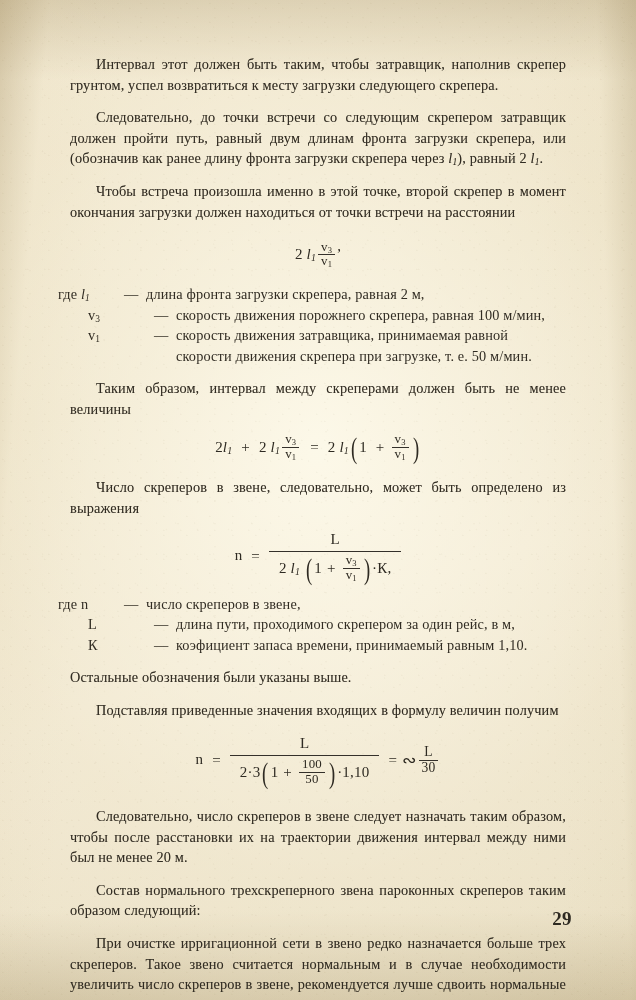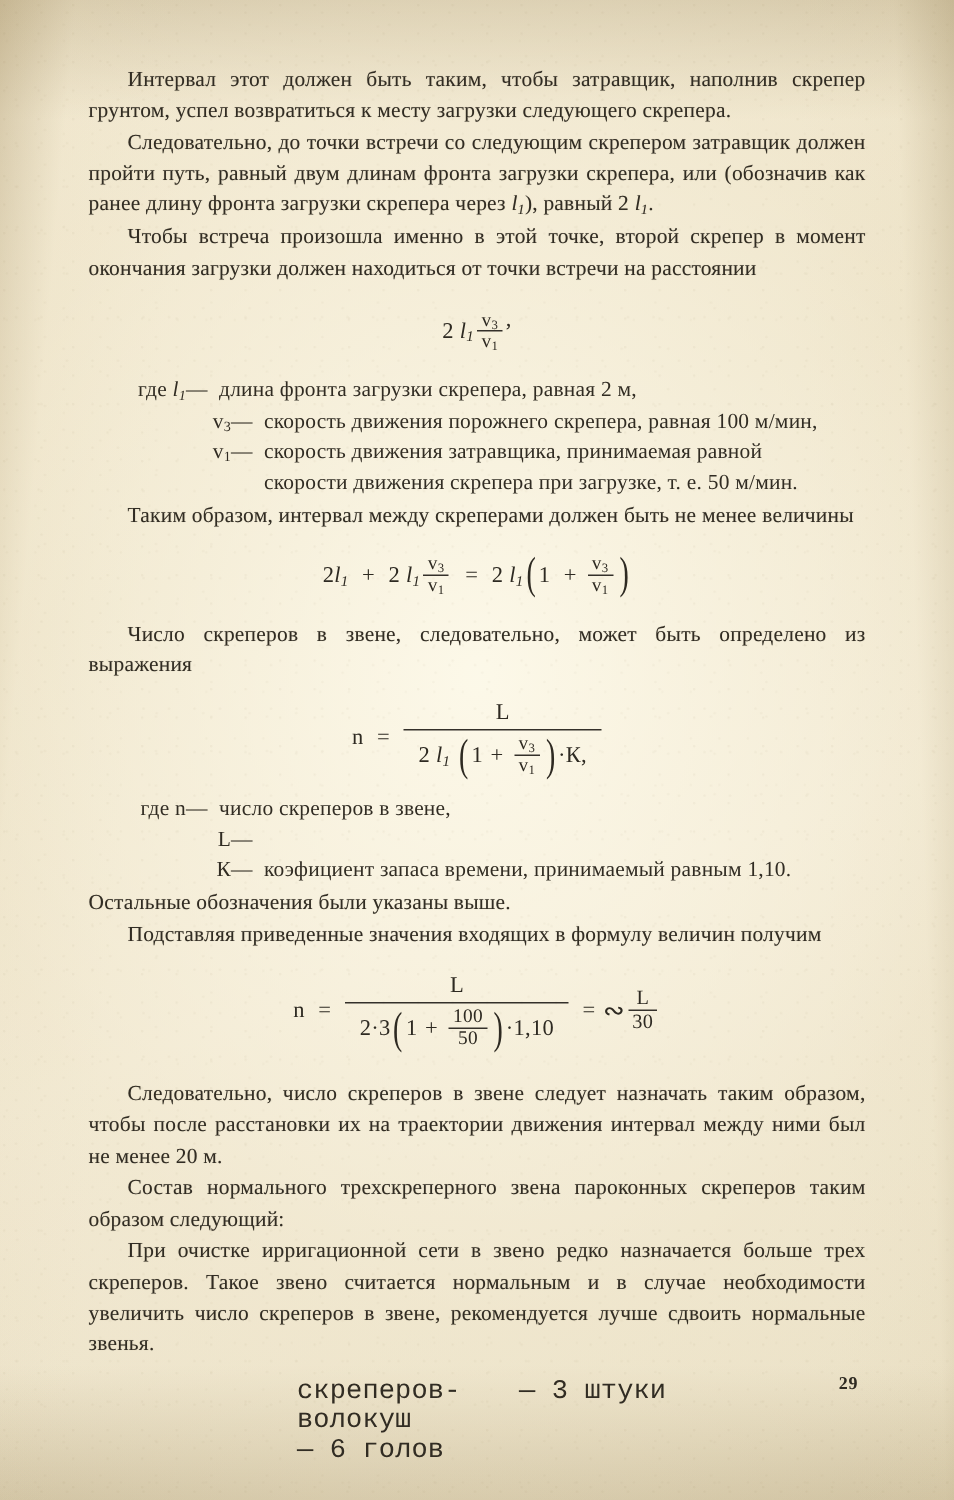--- a/index.html
+++ b/index.html
@@ -36,21 +36,21 @@
       radial-gradient(circle at 24% 88%, rgba(120,100,60,0.35) 0.6px, transparent 1.1px);
     background-size: 23px 19px, 31px 27px, 17px 29px, 37px 23px, 19px 31px;
   }
   .content {
     position: absolute;
     left: 58px;
     top: 42px;
     width: 520px;
   }
   p.body {
-    margin: 1px;
+    margin: 12px;
     font-size: 14.3px;
     line-height: 20.6px;
     text-align: justify;
     text-indent: 26px;
     letter-spacing: 0.15px;
     color: #312c23;
     text-shadow: 0 0 0.6px rgba(60,50,30,0.28);
   }
   .formula {
     text-align: center;
@@ -64,21 +64,21 @@
     color: #312c23;
     letter-spacing: 0.15px;
   }
   .legend-row {
     display: flex;
     align-items: baseline;
   }
   .legend-key {
     width: 66px;
     flex: 0 0 66px;
-    text-align: right;
+    text-align: left;
     padding-left: 0;
   }
   .legend-key.indent { padding-left: 30px; }
   .legend-dash { flex: 0 0 22px; }
   .legend-text { flex: 1 1 auto; }
   .legend-cont { padding-left: 118px; }
   .ital { font-style: italic; font-family: "Liberation Serif", serif; }
   sub {
     font-size: 0.66em;
     vertical-align: -0.25em;
@@ -143,21 +143,21 @@
     color: #312c23;
     font-family: Liberation Mono, monospace;
   }
   .list-row { display: flex; }
   .list-label { width: 148px; flex: 0 0 148px; }
   .list-val { flex: 1 1 auto; }
   .pagenum {
     position: absolute;
     right: 64px;
     bottom: 70px;
-    font-size: 12px;
+    font-size: 19px;
     color: #2e2a22;
     letter-spacing: 0.4px;
     font-weight: bold;
   }
 </style>
 </head>
 <body>
 
 <div class="page">
   <div class="grain"></div>
@@ -220,20 +220,21 @@
 
     <div class="legend" style="margin-top:4px;">
       <div class="legend-row">
         <span class="legend-key"><span>где</span> <span>n</span></span>
         <span class="legend-dash">—</span>
         <span class="legend-text">число скреперов в звене,</span>
       </div>
       <div class="legend-row">
         <span class="legend-key indent">L</span>
         <span class="legend-dash">—</span>
+        <span class="legend-text">длина пути, проходимого скрепером за один рейс, в м,</span>
       </div>
       <div class="legend-row">
         <span class="legend-key indent">К</span>
         <span class="legend-dash">—</span>
         <span class="legend-text">коэфициент запаса времени, принимаемый равным 1,10.</span>
       </div>
     </div>
 
     <p class="body" style="text-indent:0;">Остальные обозначения были указаны выше.</p>
     <p class="body">Подставляя приведенные значения входящих в формулу величин получим</p>

